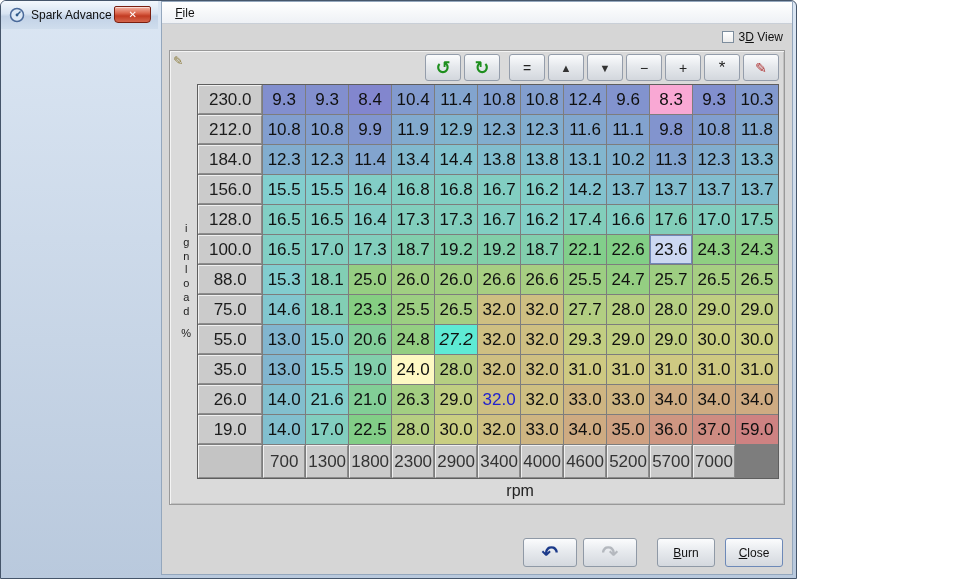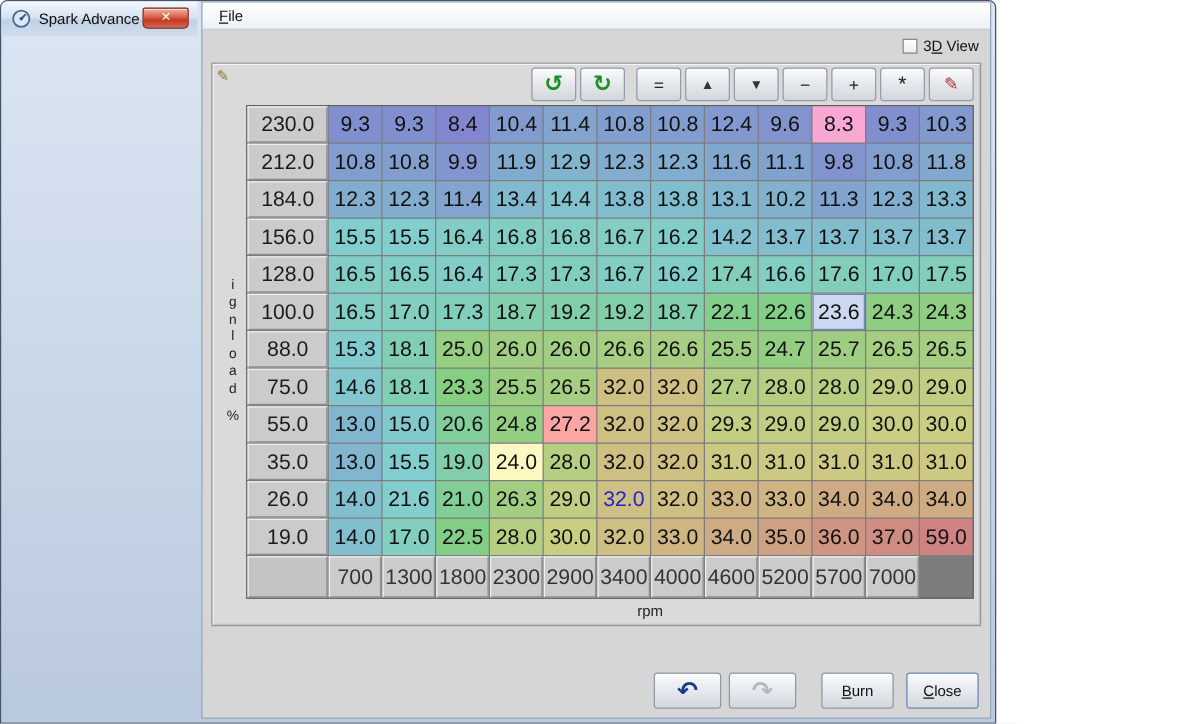--- a/index.html
+++ b/index.html
@@ -113,21 +113,21 @@
     border-top: 1px solid #f0f0f0; border-left: 1px solid #f0f0f0;
     border-bottom: 1px solid #8c8c8c; border-right: 1px solid #8c8c8c;
     display: flex; align-items: center; justify-content: center;
     font-size: 17px; color: #1c1c1c; cursor: default;
   }
   .corner { background: #c4c4c4; }
   .colhdr { color: #333; }
   .cur { color: #2222cc; }
   .sel { box-shadow: inset 0 0 0 1px #7088b8; }
 
-  .rpm-row { text-align: center; padding-left: 86px; font-size: 12px; color: #222; margin-top: 3px; }
+  .rpm-row { text-align: center; padding-left: 86px; font-size: 16px; color: #222; margin-top: 3px; }
 
   
   .footer {
     margin-top: auto; flex: none;
     display: flex; justify-content: flex-end; align-items: center; gap: 6px;
     padding: 0 2px;
   }
   .fbtn {
     height: 29px; min-width: 54px;
     display: flex; align-items: center; justify-content: center;
@@ -298,21 +298,21 @@
               <div class="cell" style="background: rgb(178, 206, 130);">27.7</div>
               <div class="cell" style="background: rgb(181, 206, 130);">28.0</div>
               <div class="cell" style="background: rgb(181, 206, 130);">28.0</div>
               <div class="cell" style="background: rgb(191, 206, 130);">29.0</div>
               <div class="cell" style="background: rgb(191, 206, 130);">29.0</div>
               <div class="hdr rowhdr">55.0</div>
               <div class="cell" style="background: rgb(130, 181, 206);">13.0</div>
               <div class="cell" style="background: rgb(130, 201, 206);">15.0</div>
               <div class="cell" style="background: rgb(130, 206, 154);">20.6</div>
               <div class="cell" style="background: rgb(148, 206, 130);">24.8</div>
-              <div class="cell" style="background: #fca5a5;">27.2</div>
+              <div class="cell" style="background: #5eead4; font-style: italic;">27.2</div>
               <div class="cell" style="background: rgb(206, 191, 130);">32.0</div>
               <div class="cell" style="background: rgb(206, 191, 130);">32.0</div>
               <div class="cell" style="background: rgb(194, 206, 130);">29.3</div>
               <div class="cell" style="background: rgb(191, 206, 130);">29.0</div>
               <div class="cell" style="background: rgb(191, 206, 130);">29.0</div>
               <div class="cell" style="background: rgb(201, 206, 130);">30.0</div>
               <div class="cell" style="background: rgb(201, 206, 130);">30.0</div>
               <div class="hdr rowhdr">35.0</div>
               <div class="cell" style="background: rgb(130, 181, 206);">13.0</div>
               <div class="cell" style="background: rgb(130, 206, 206);">15.5</div>

